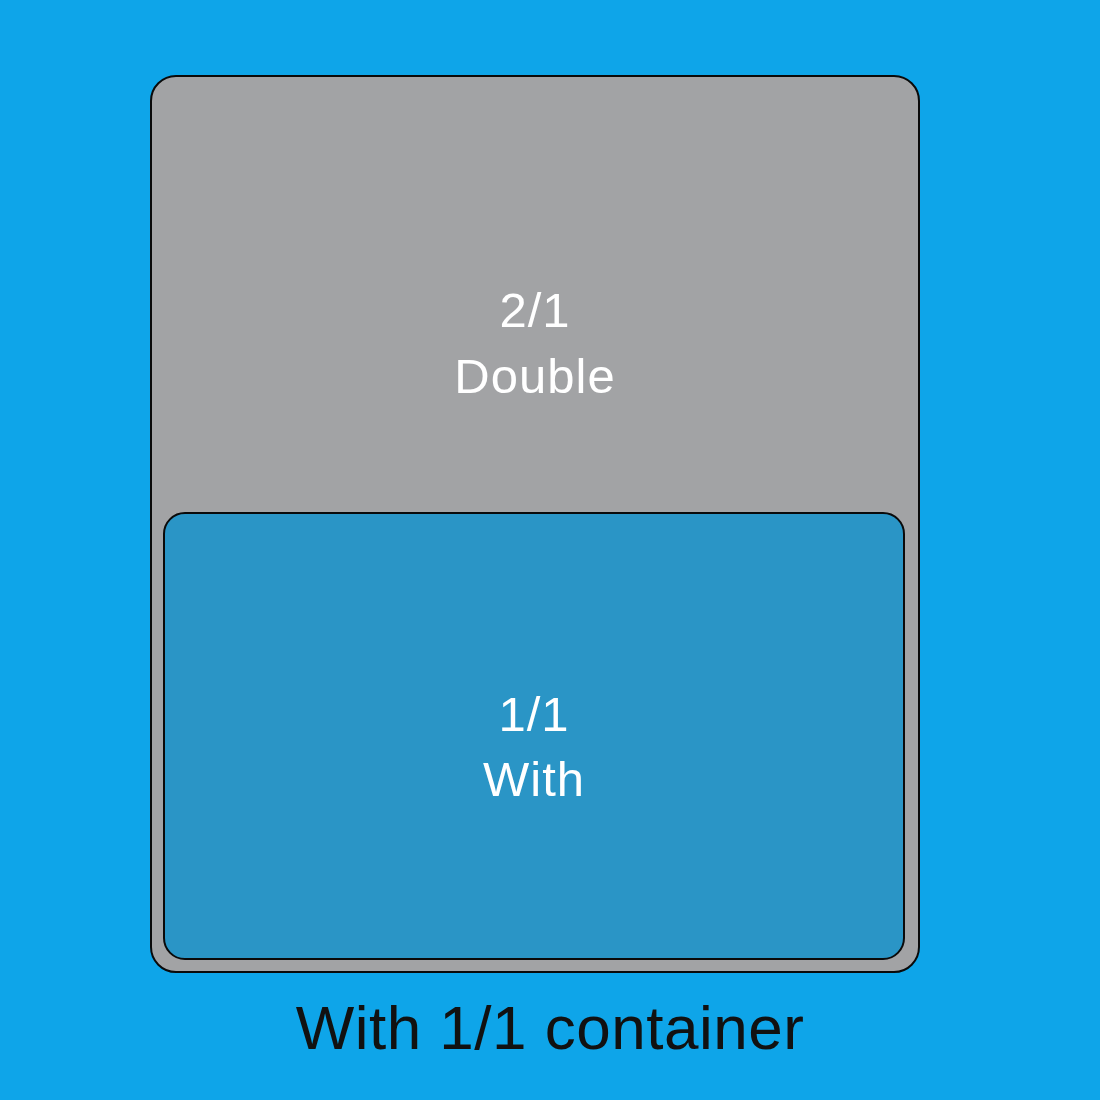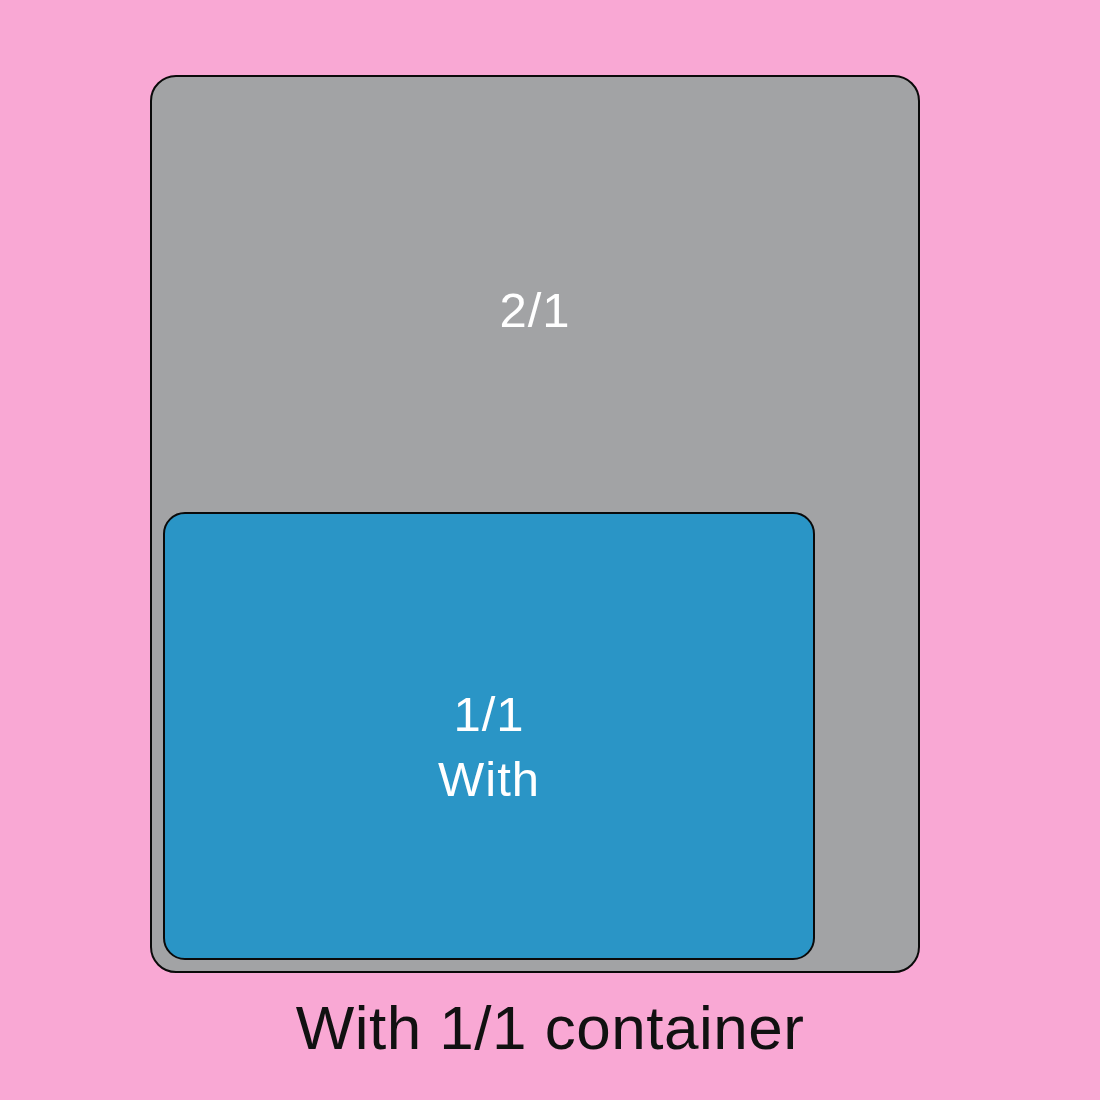--- a/index.html
+++ b/index.html
@@ -7,21 +7,21 @@
     width: 1100px;
     height: 1100px;
     background: #ffffff;
     font-family: "Liberation Sans", sans-serif;
     overflow: hidden;
   }
   .stage {
     position: relative;
     width: 1100px;
     height: 1100px;
-    background: #f9a8d4;
+    background: #0ea5e9;
   }
   .outer-pan {
     position: absolute;
     left: 150px;
     top: 75px;
     width: 770px;
     height: 898px;
     background: #a2a3a5;
     border: 2px solid #0a0a0a;
     border-radius: 26px;
@@ -34,21 +34,21 @@
     text-align: center;
     color: #ffffff;
     font-size: 49px;
     line-height: 1.35;
     letter-spacing: 1px;
   }
   .inner-pan {
     position: absolute;
     left: 163px;
     top: 512px;
-    width: 652px;
+    width: 742px;
     height: 448px;
     background: #2a95c6;
     border: 2.5px solid #0a0a0a;
     border-radius: 22px;
   }
   .inner-pan-label {
     position: absolute;
     left: 0;
     top: 168px;
     width: 100%;
@@ -70,20 +70,21 @@
   }
 </style>
 </head>
 <body>
 
 <div class="stage">
 
   <div class="outer-pan" style="background: rgb(162, 163, 165);">
     <div class="outer-pan-label">
       <div>2/1</div>
+      <div>Double</div>
     </div>
 
     <div class="inner-pan" style="left: 11px; top: 435px; background: rgb(42, 149, 198);">
       <div class="inner-pan-label">
         <div>1/1</div>
         <div>With</div>
       </div>
     </div>
   </div>
 

